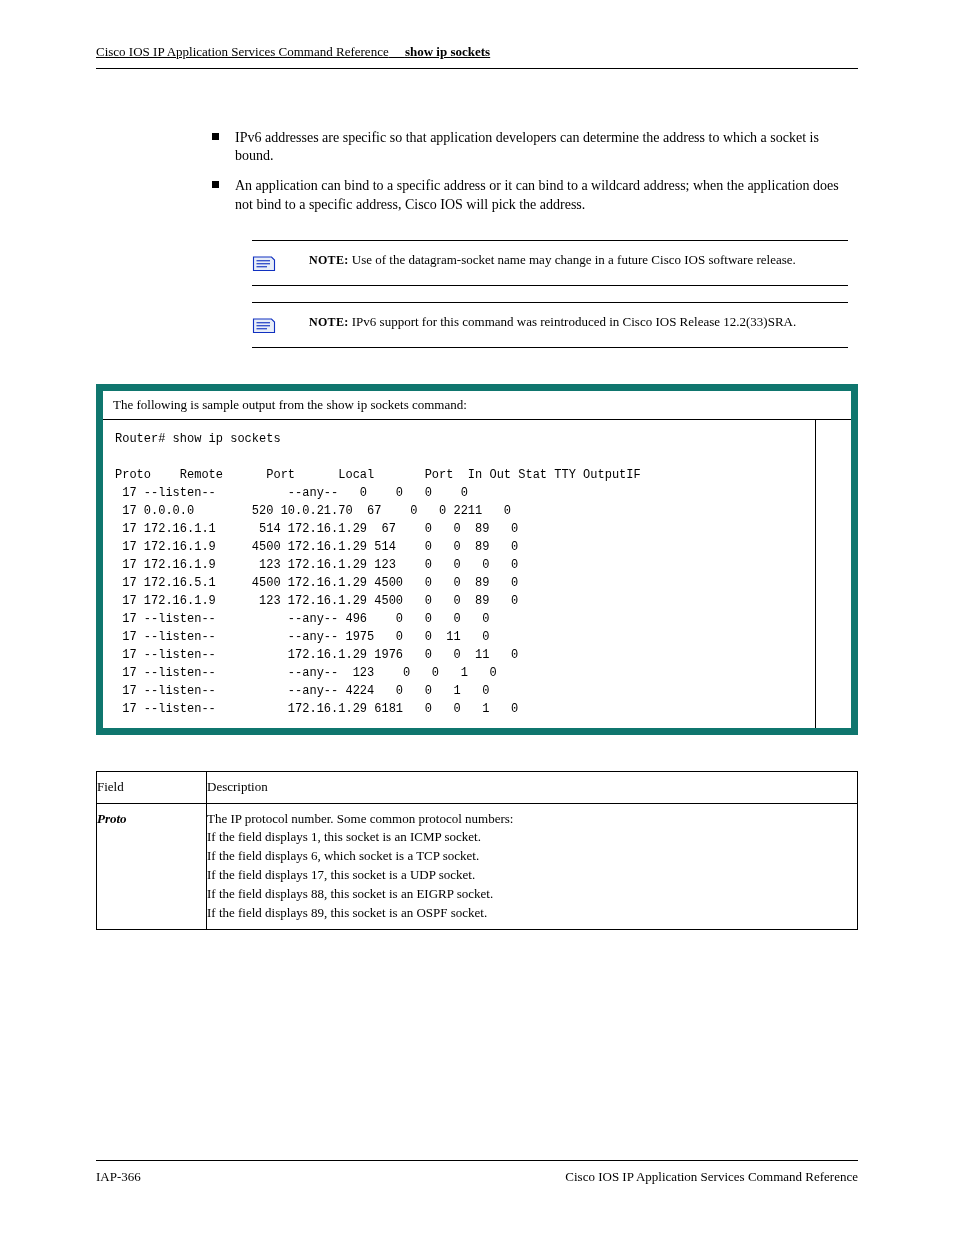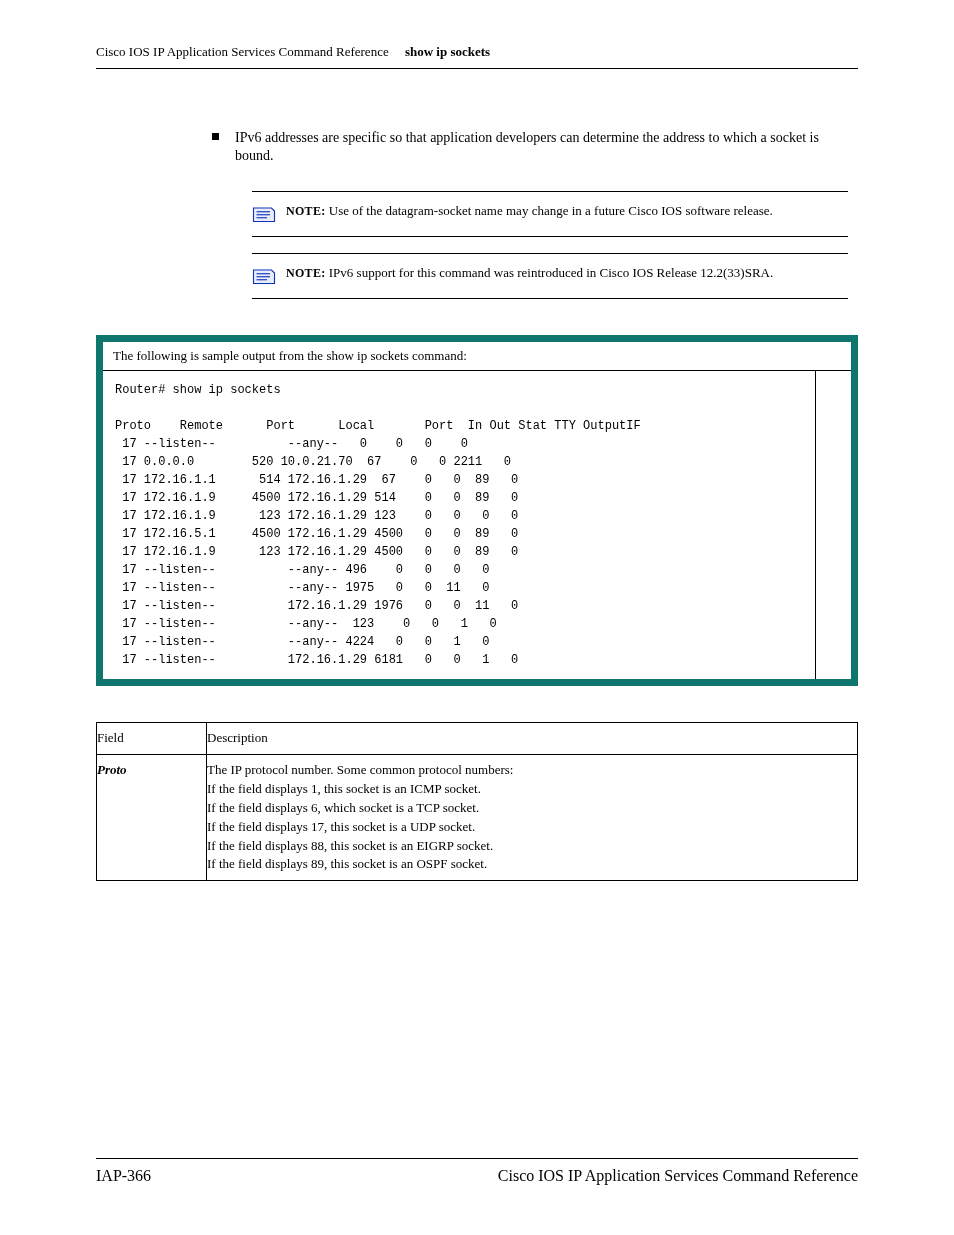--- a/index.html
+++ b/index.html
@@ -8,41 +8,41 @@
     font-family: "Times New Roman", Times, serif;
     font-size: 14px;
     color: #000;
     background: #fff;
     position: relative;
   }
   .page {
     position: absolute;
     left: 96px; right: 96px; top: 44px; bottom: 70px;
   }
-  .running-header { font-size: 13px; white-space: nowrap; overflow: hidden; }
+  .running-header { font-size: 13px; white-space: nowrap; overflow: hidden; text-decoration: underline; }
   .hr-top { border-top: 1px solid #000; margin-top: 8px; }
   .body-indent { margin-left: 116px; margin-right: 10px; }
 
   
   ul.sq { list-style: none; margin-top: 60px; }
   ul.sq > li { display: flex; align-items: flex-start; margin-bottom: 12px; line-height: 1.3; }
   .bullet-sq {
     width: 7px; height: 7px; background: #000; margin-top: 4px; margin-right: 16px; flex: 0 0 auto;
   }
   ul.sq > li > .txt { flex: 1; }
 
   
   .note {
     border-top: 1px solid #000;
     border-bottom: 1px solid #000;
     margin-top: 26px;
     margin-left: 40px;
     padding: 10px 0 12px 0;
     display: flex;
-    gap: 10px;
+    gap: 33px;
     line-height: 1.35;
   }
   .note + .note { margin-top: 16px; }
   .note-icon {
     flex: 0 0 auto;
     width: 24px; height: 20px; margin-top: 2px;
   }
   .note-icon svg { width: 24px; height: 20px; }
   .note-label { font-weight: bold; font-size: 12px; letter-spacing: .3px; }
   .note-text { flex: 1; font-size: 13px; }
@@ -93,21 +93,21 @@
   }
   .var-table td.first { width: 110px; }
   .mono-i { font-style: italic; font-weight: bold; }
 
   
   .footer {
     position: absolute;
     left: 96px; right: 96px; bottom: 50px;
     border-top: 1px solid #000;
     padding-top: 8px;
-    font-size: 16px;
+    font-size: 13px;
     display: flex;
     justify-content: space-between;
   }
 </style>
 </head>
 <body>
 
 <div class="page">
 
   <div class="running-header">
@@ -116,20 +116,24 @@
     <strong>show ip sockets</strong>
   </div>
   <div class="hr-top"></div>
 
   <div class="body-indent">
 
     <ul class="sq">
       <li>
         <span class="bullet-sq"></span>
         <span class="txt">IPv6 addresses are specific so that application developers can determine the address to which a socket is bound.</span>
+      </li>
+      <li>
+        <span class="bullet-sq"></span>
+        <span class="txt">An application can bind to a specific address or it can bind to a wildcard address; when the application does not bind to a specific address, Cisco IOS will pick the address.</span>
       </li>
     </ul>
 
     <div class="note">
       <span class="note-icon">
         <svg viewBox="0 0 32 24">
           <polygon points="2,4 26,4 30,8 30,22 2,22" fill="#e8eef8" stroke="#1030c0" stroke-width="1.5"></polygon>
           <line x1="6" y1="9" x2="24" y2="9" stroke="#1030c0" stroke-width="1.5"></line>
           <line x1="6" y1="13" x2="24" y2="13" stroke="#1030c0" stroke-width="1.5"></line>
           <line x1="6" y1="17" x2="20" y2="17" stroke="#1030c0" stroke-width="1.5"></line>

